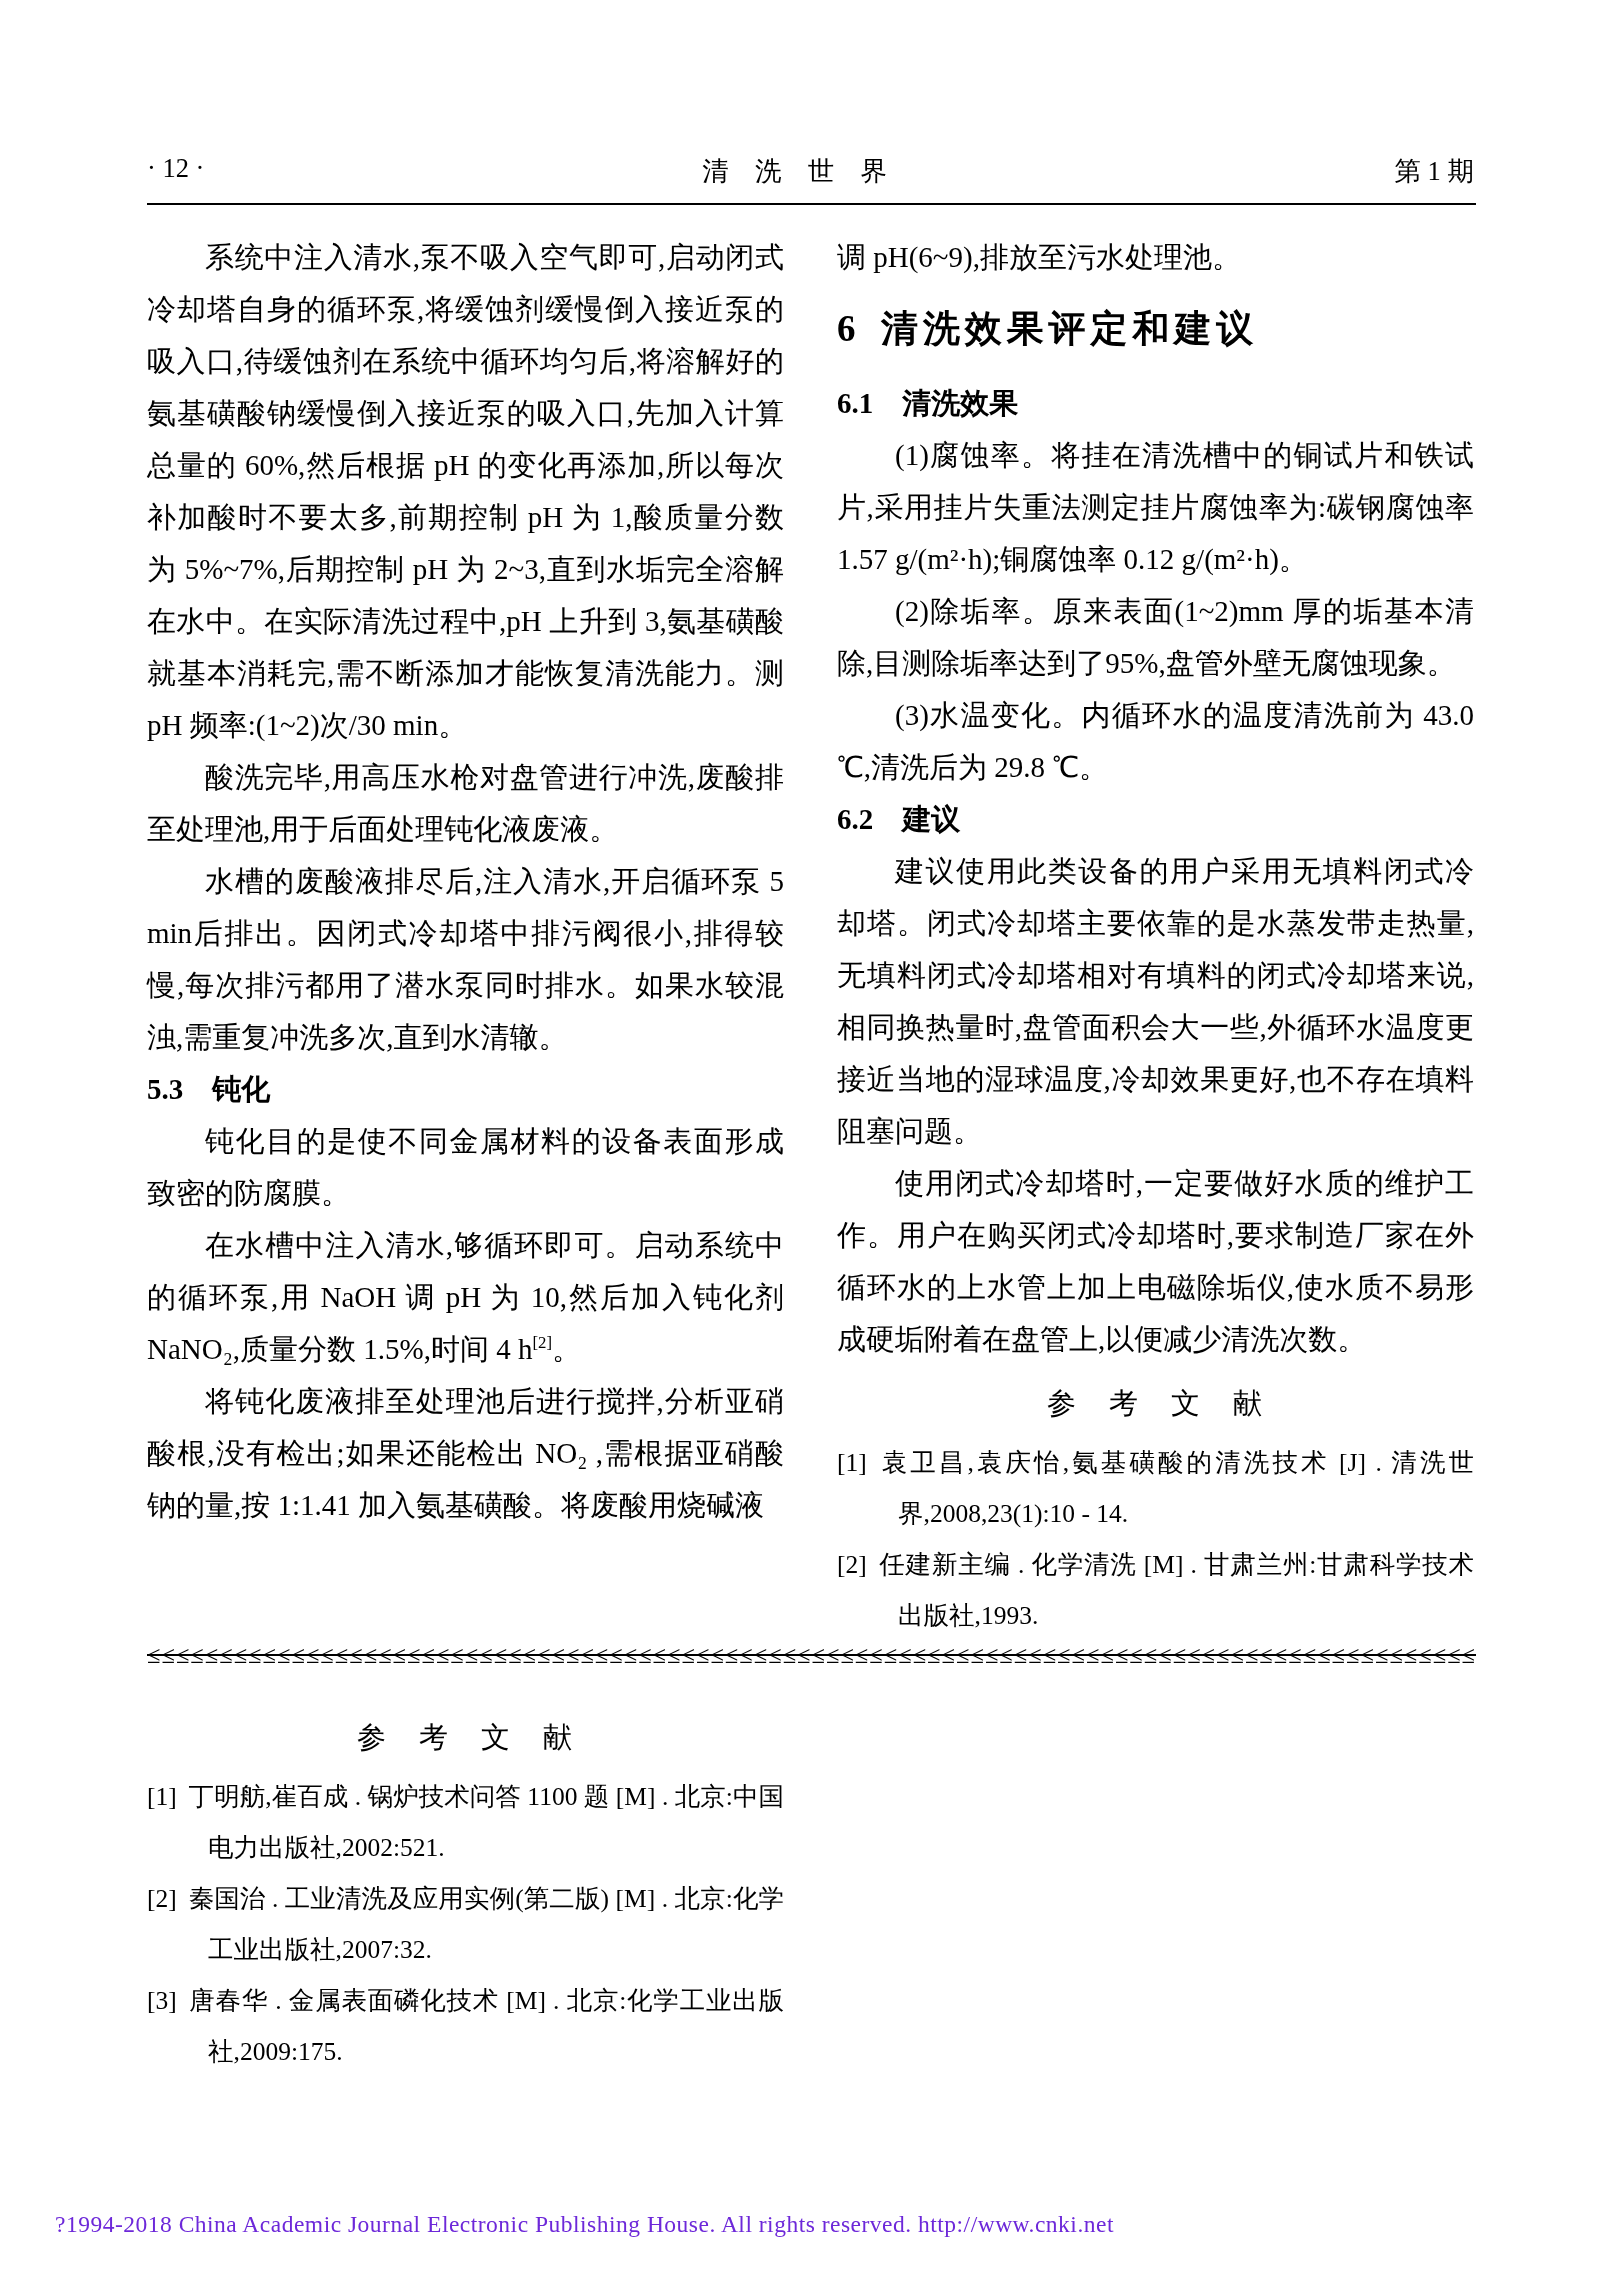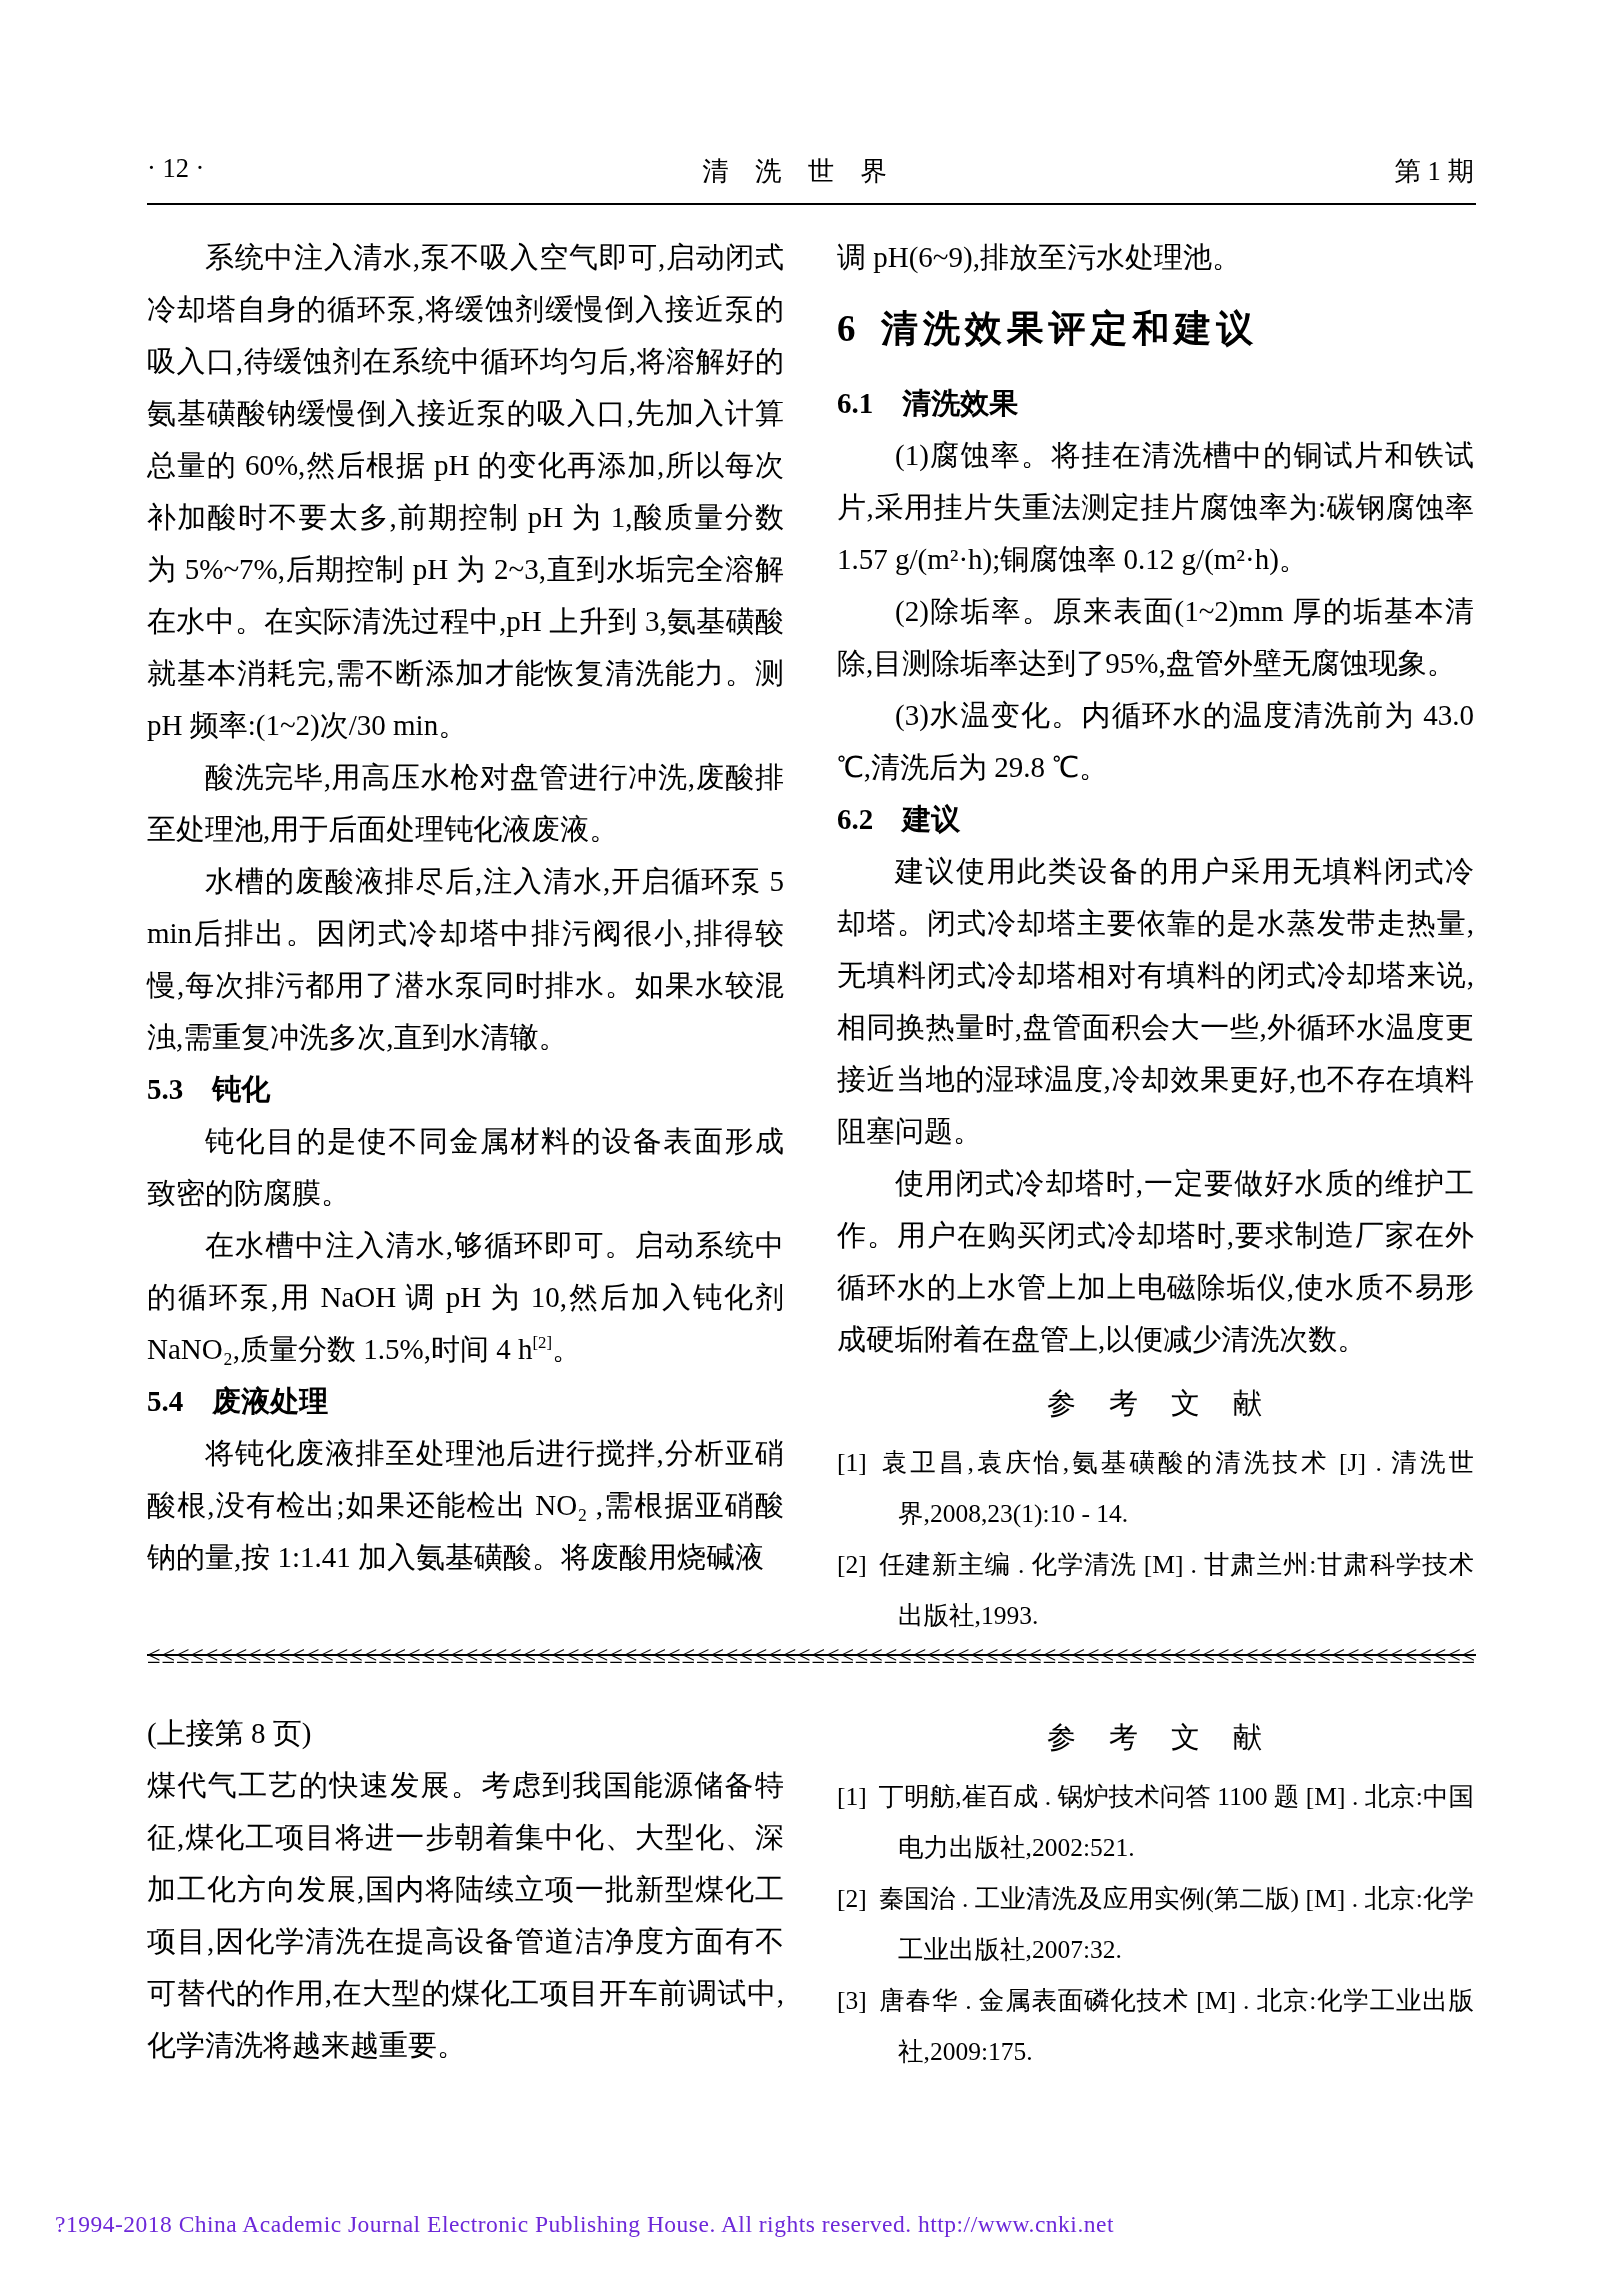--- a/index.html
+++ b/index.html
@@ -72,21 +72,20 @@
 
   <div class="columns top">
 
     <div class="col">
       <p class="para">系统中注入清水,泵不吸入空气即可,启动闭式冷却塔自身的循环泵,将缓蚀剂缓慢倒入接近泵的吸入口,待缓蚀剂在系统中循环均匀后,将溶解好的氨基磺酸钠缓慢倒入接近泵的吸入口,先加入计算总量的 60%,然后根据 pH 的变化再添加,所以每次补加酸时不要太多,前期控制 pH 为 1,酸质量分数为 5%~7%,后期控制 pH 为 2~3,直到水垢完全溶解在水中。在实际清洗过程中,pH 上升到 3,氨基磺酸就基本消耗完,需不断添加才能恢复清洗能力。测 pH 频率:(1~2)次/30 min。</p>
       <p class="para">酸洗完毕,用高压水枪对盘管进行冲洗,废酸排至处理池,用于后面处理钝化液废液。</p>
       <p class="para">水槽的废酸液排尽后,注入清水,开启循环泵 5 min后排出。因闭式冷却塔中排污阀很小,排得较慢,每次排污都用了潜水泵同时排水。如果水较混浊,需重复冲洗多次,直到水清辙。</p>
       <p class="subhead"><span class="num">5.3</span><span>钝化</span></p>
       <p class="para">钝化目的是使不同金属材料的设备表面形成致密的防腐膜。</p>
       <p class="para"><span>在水槽中注入清水,够循环即可。启动系统中的循环泵,用 NaOH 调 pH 为 10,然后加入钝化剂 NaNO₂,质量分数 1.5%,时间 4 h</span><sup>[2]</sup><span>。</span></p>
-      <p class="subhead"><span class="num">5.4</span><span>废液处理</span></p>
       <p class="para">将钝化废液排至处理池后进行搅拌,分析亚硝酸根,没有检出;如果还能检出 NO₂ ,需根据亚硝酸钠的量,按 1:1.41 加入氨基磺酸。将废酸用烧碱液</p>
     </div>
 
     <div class="col">
       <p class="cont">调 pH(6~9),排放至污水处理池。</p>
       <p class="mainhead"><span class="num">6</span><span>清洗效果评定和建议</span></p>
       <p class="subhead"><span class="num">6.1</span><span>清洗效果</span></p>
       <p class="para">(1)腐蚀率。将挂在清洗槽中的铜试片和铁试片,采用挂片失重法测定挂片腐蚀率为:碳钢腐蚀率 1.57 g/(m²·h);铜腐蚀率 0.12 g/(m²·h)。</p>
       <p class="para">(2)除垢率。原来表面(1~2)mm 厚的垢基本清除,目测除垢率达到了95%,盘管外壁无腐蚀现象。</p>
       <p class="para">(3)水温变化。内循环水的温度清洗前为 43.0 ℃,清洗后为 29.8 ℃。</p>
@@ -97,24 +96,20 @@
       <p class="ref"><span class="marker">[1]</span><span>袁卫昌,袁庆怡,氨基磺酸的清洗技术 [J] . 清洗世界,2008,23(1):10 - 14.</span></p>
       <p class="ref"><span class="marker">[2]</span><span>任建新主编 . 化学清洗 [M] . 甘肃兰州:甘肃科学技术出版社,1993.</span></p>
     </div>
 
   </div>
 
   <div class="divider">≤≤≤≤≤≤≤≤≤≤≤≤≤≤≤≤≤≤≤≤≤≤≤≤≤≤≤≤≤≤≤≤≤≤≤≤≤≤≤≤≤≤≤≤≤≤≤≤≤≤≤≤≤≤≤≤≤≤≤≤≤≤≤≤≤≤≤≤≤≤≤≤≤≤≤≤≤≤≤≤≤≤≤≤≤≤≤≤≤≤≤≤</div>
 
   <div class="columns bottom">
 
-    <div class="col">
-      <p class="cont">(上接第 8 页)</p>
-      <p class="cont">煤代气工艺的快速发展。考虑到我国能源储备特征,煤化工项目将进一步朝着集中化、大型化、深加工化方向发展,国内将陆续立项一批新型煤化工项目,因化学清洗在提高设备管道洁净度方面有不可替代的作用,在大型的煤化工项目开车前调试中,化学清洗将越来越重要。</p>
-    </div>
 
     <div class="col">
       <p class="refhead">参　考　文　献</p>
       <p class="ref"><span class="marker">[1]</span><span>丁明舫,崔百成 . 锅炉技术问答 1100 题 [M] . 北京:中国电力出版社,2002:521.</span></p>
       <p class="ref"><span class="marker">[2]</span><span>秦国治 . 工业清洗及应用实例(第二版) [M] . 北京:化学工业出版社,2007:32.</span></p>
       <p class="ref"><span class="marker">[3]</span><span>唐春华 . 金属表面磷化技术 [M] . 北京:化学工业出版社,2009:175.</span></p>
     </div>
 
   </div>
 

